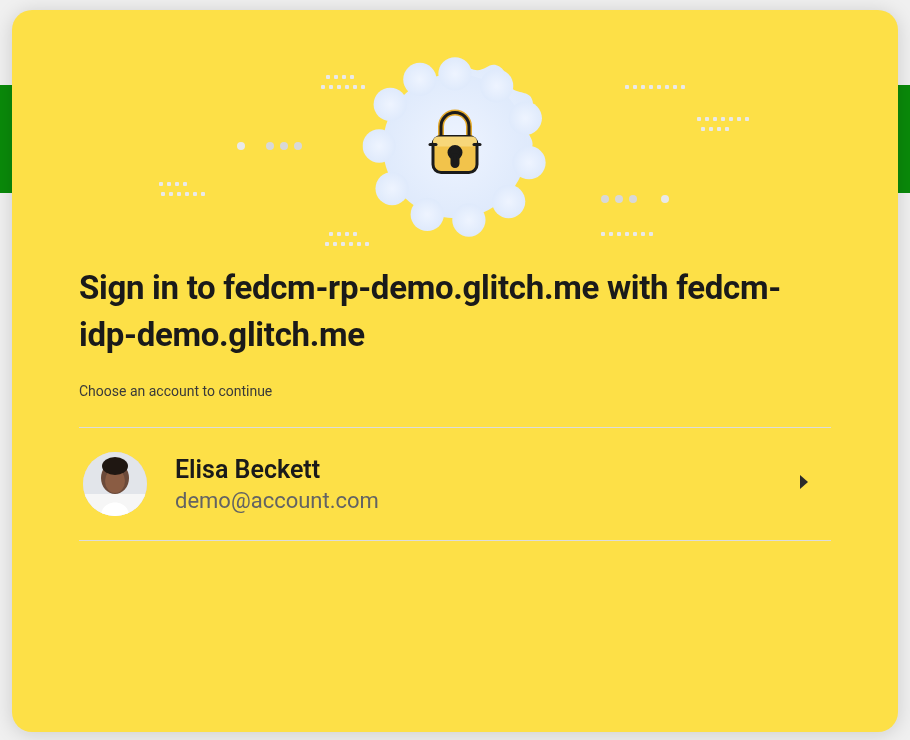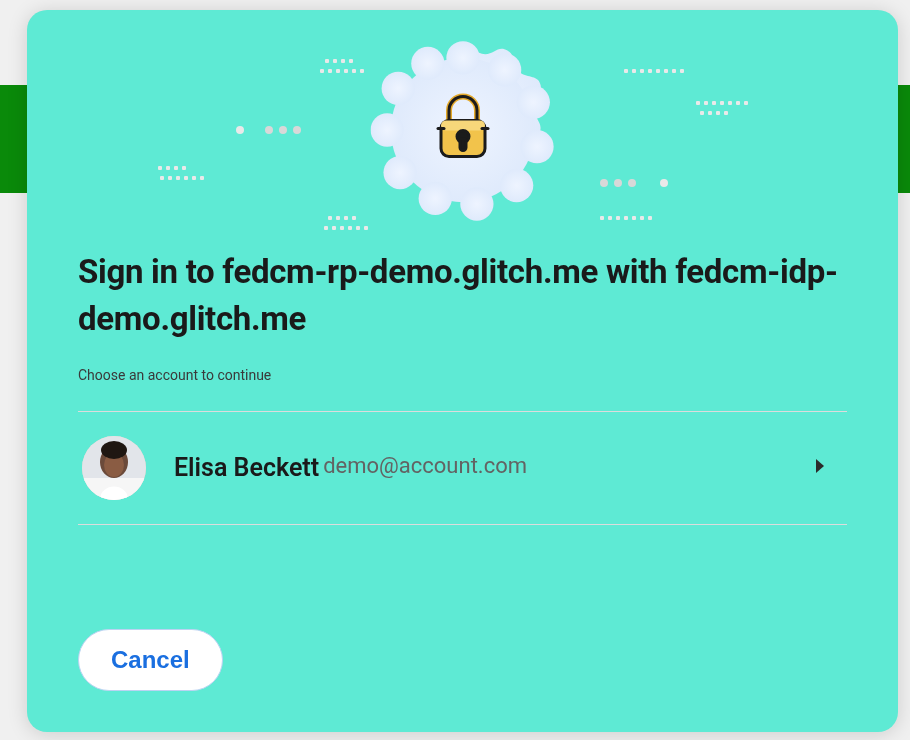--- a/index.html
+++ b/index.html
@@ -23,28 +23,27 @@
       height: 108px;
       background: #0a8a0a;
       z-index: 0;
     }
     .dialog {
       position: absolute;
       top: 10px;
       left: 12px;
       right: 12px;
       bottom: 8px;
-      background: #5eead4;
+      background: #fde047;
       border-radius: 20px;
       box-shadow: 0 2px 20px rgba(0,0,0,0.15);
       z-index: 1;
-      padding: 1px;
+      padding: 17px;
       display: flex;
       flex-direction: column;
-      margin-left: 15px;
     }
     .hero {
       position: relative;
       height: 238px;
       width: 100%;
       overflow: hidden;
     }
     .dots {
       position: absolute;
       display: flex;
@@ -125,21 +124,21 @@
       overflow: hidden;
       position: relative;
     }
     .avatar svg {
       position: absolute;
       top: 0; left: 0;
     }
     .account-text {
       flex: 1;
       display: flex;
-      flex-direction: row;
+      flex-direction: column;
       gap: 4px;
     }
     .account-name {
       font-size: 25px;
       font-weight: 600;
       color: #1a1a1a;
     }
     .account-email {
       font-size: 22px;
       color: #636363;
@@ -345,17 +344,16 @@
       <div class="chevron">
         <svg width="14" height="18" viewBox="0 0 14 18">
           <path d="M3 2 L11 9 L3 16 Z" fill="#2b2b2b"></path>
         </svg>
       </div>
     </div>
 
     <div class="divider"></div>
 
     <div class="button-row">
-      <button class="pill-button">Cancel</button>
     </div>
   </div>
 
 </div>
 
 </body></html>

